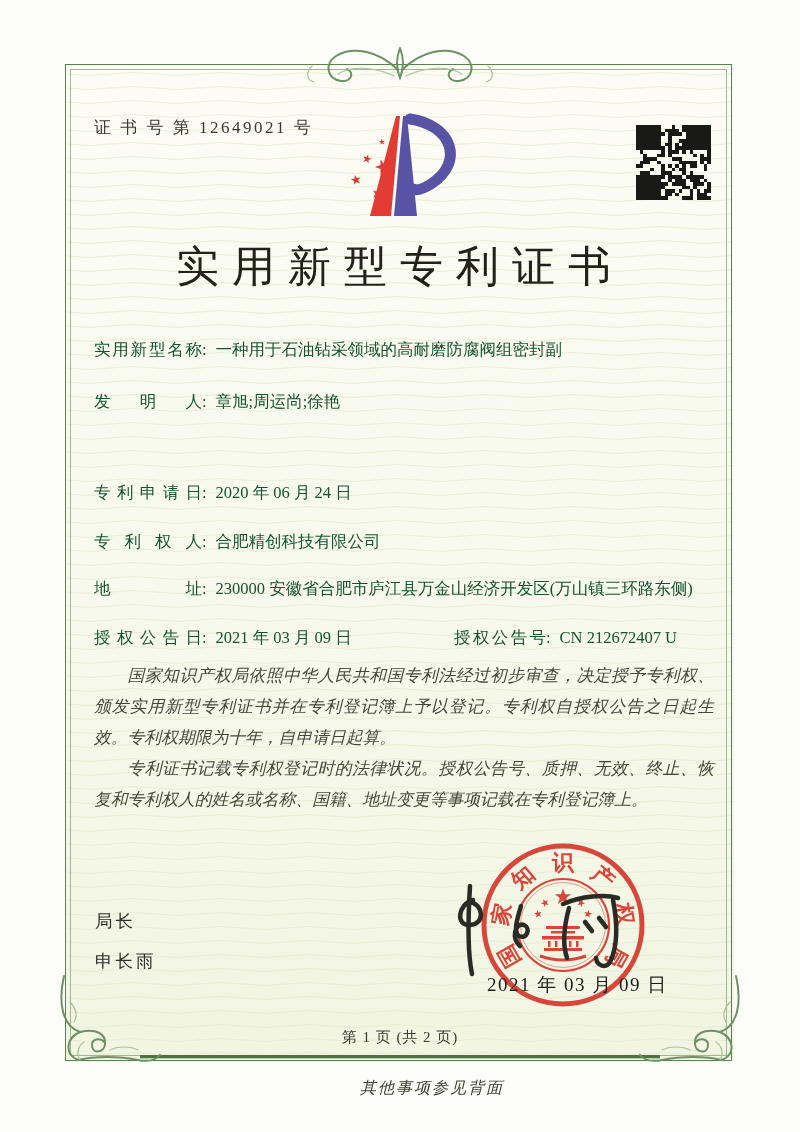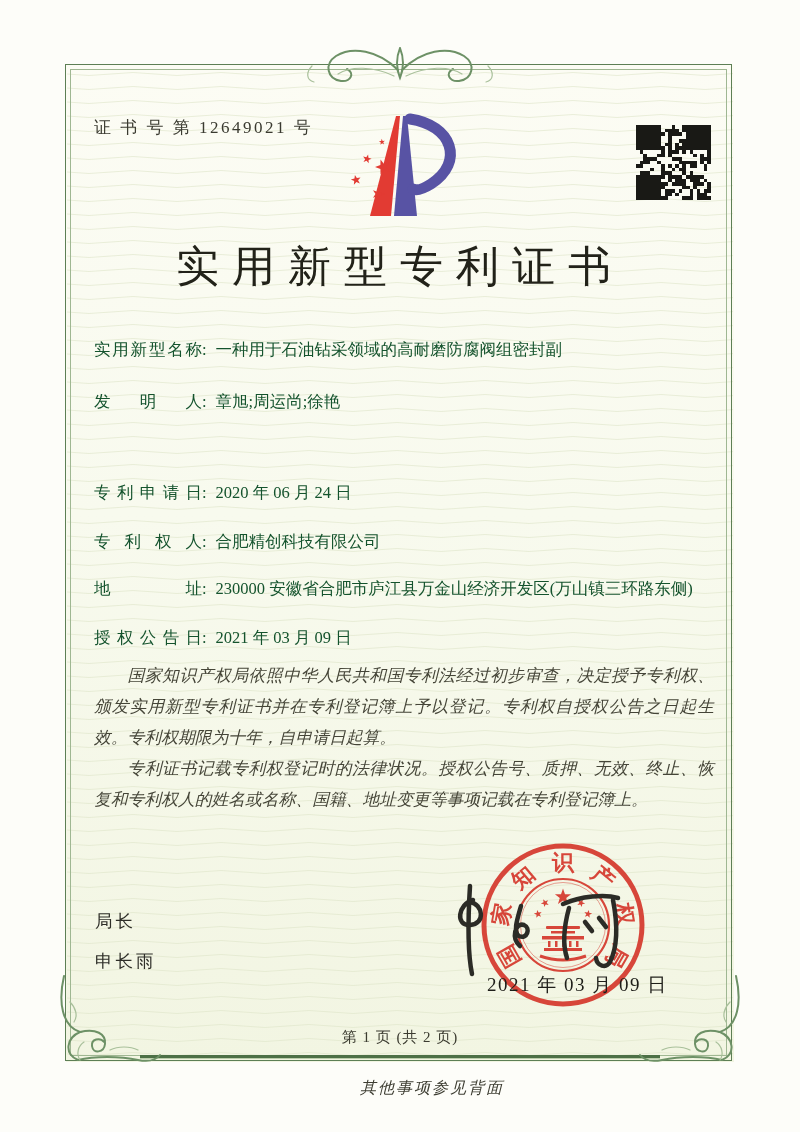--- a/index.html
+++ b/index.html
@@ -352,20 +352,23 @@
     <span class="lab">专利申请日</span><span class="colon">:</span><span class="val">2020 年 06 月 24 日</span>
   </div>
   <div class="field-row r5">
     <span class="lab">专利权人</span><span class="colon">:</span><span class="val">合肥精创科技有限公司</span>
   </div>
   <div class="field-row r6">
     <span class="lab">地址</span><span class="colon">:</span><span class="val">230000 安徽省合肥市庐江县万金山经济开发区(万山镇三环路东侧)</span>
   </div>
   <div class="field-row r7">
     <span class="lab">授权公告日</span><span class="colon">:</span><span class="val">2021 年 03 月 09 日</span>
+    <span class="pair2">
+      <span class="lab">授权公告号</span><span class="colon">:</span><span class="val">CN 212672407 U</span>
+    </span>
   </div>
 
   <div class="body-text">
     <p>国家知识产权局依照中华人民共和国专利法经过初步审查，决定授予专利权、颁发实用新型专利证书并在专利登记簿上予以登记。专利权自授权公告之日起生效。专利权期限为十年，自申请日起算。</p>
     <p>专利证书记载专利权登记时的法律状况。授权公告号、质押、无效、终止、恢复和专利权人的姓名或名称、国籍、地址变更等事项记载在专利登记簿上。</p>
   </div>
 
   <div class="signer">
     <div>局长</div>
     <div>申长雨</div>

